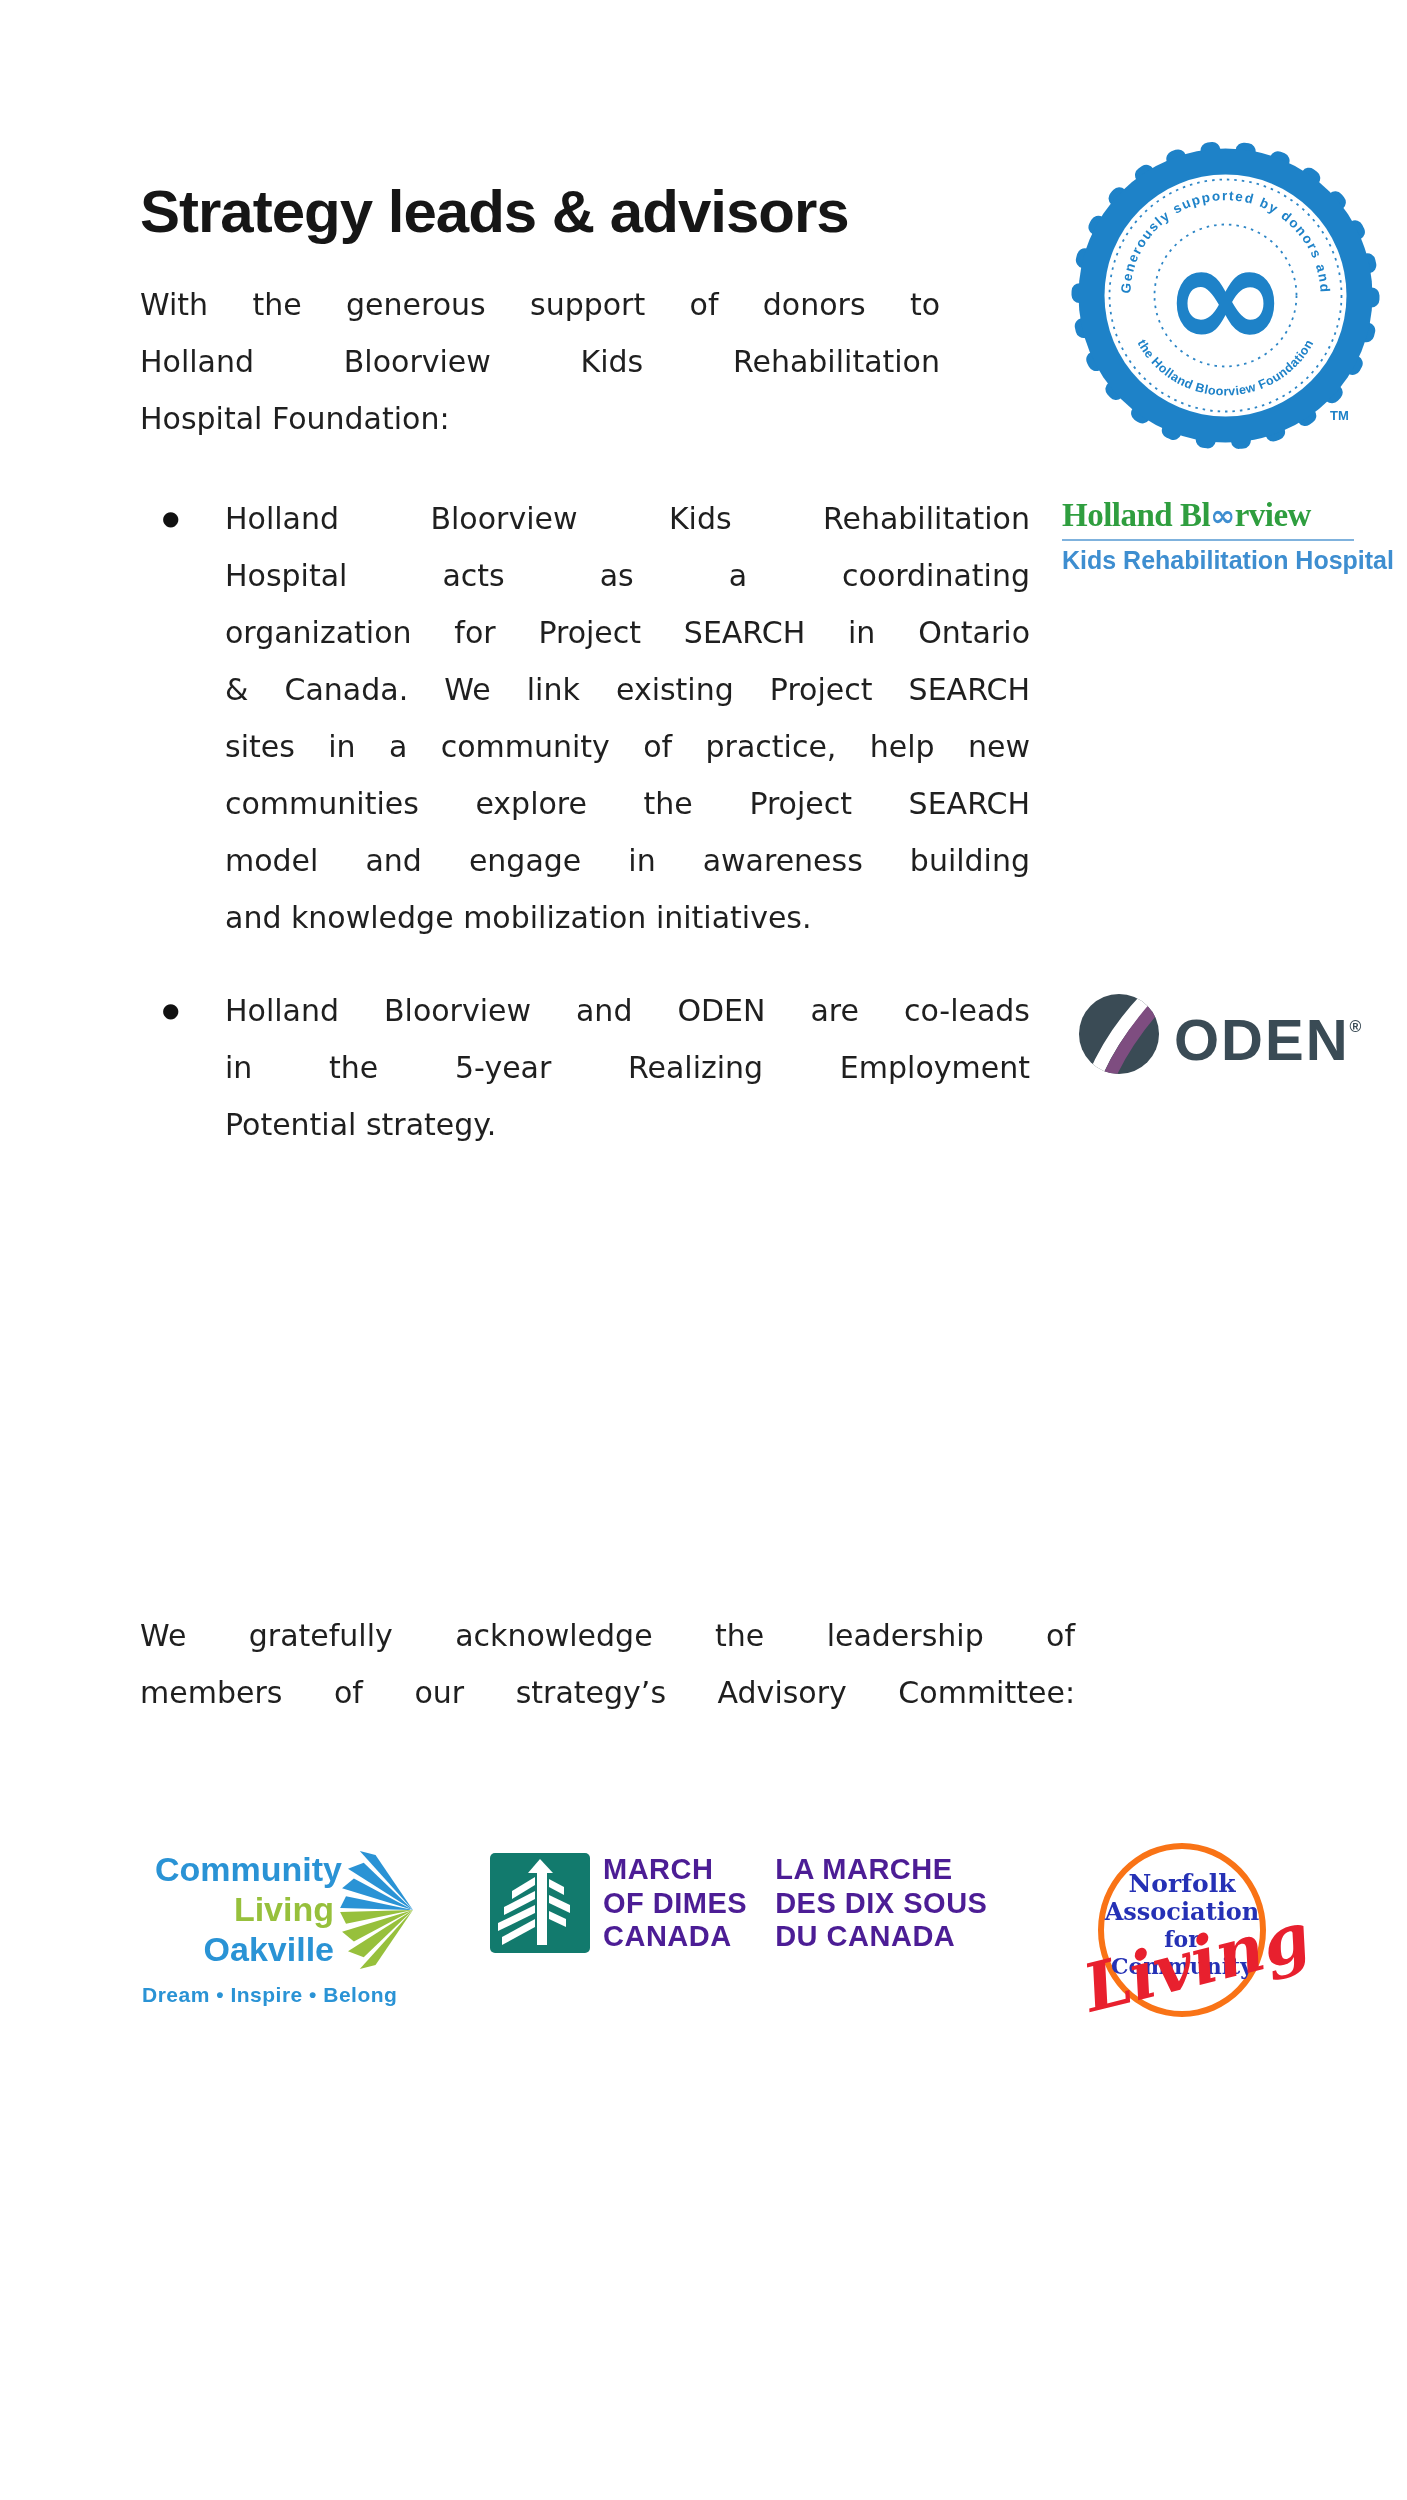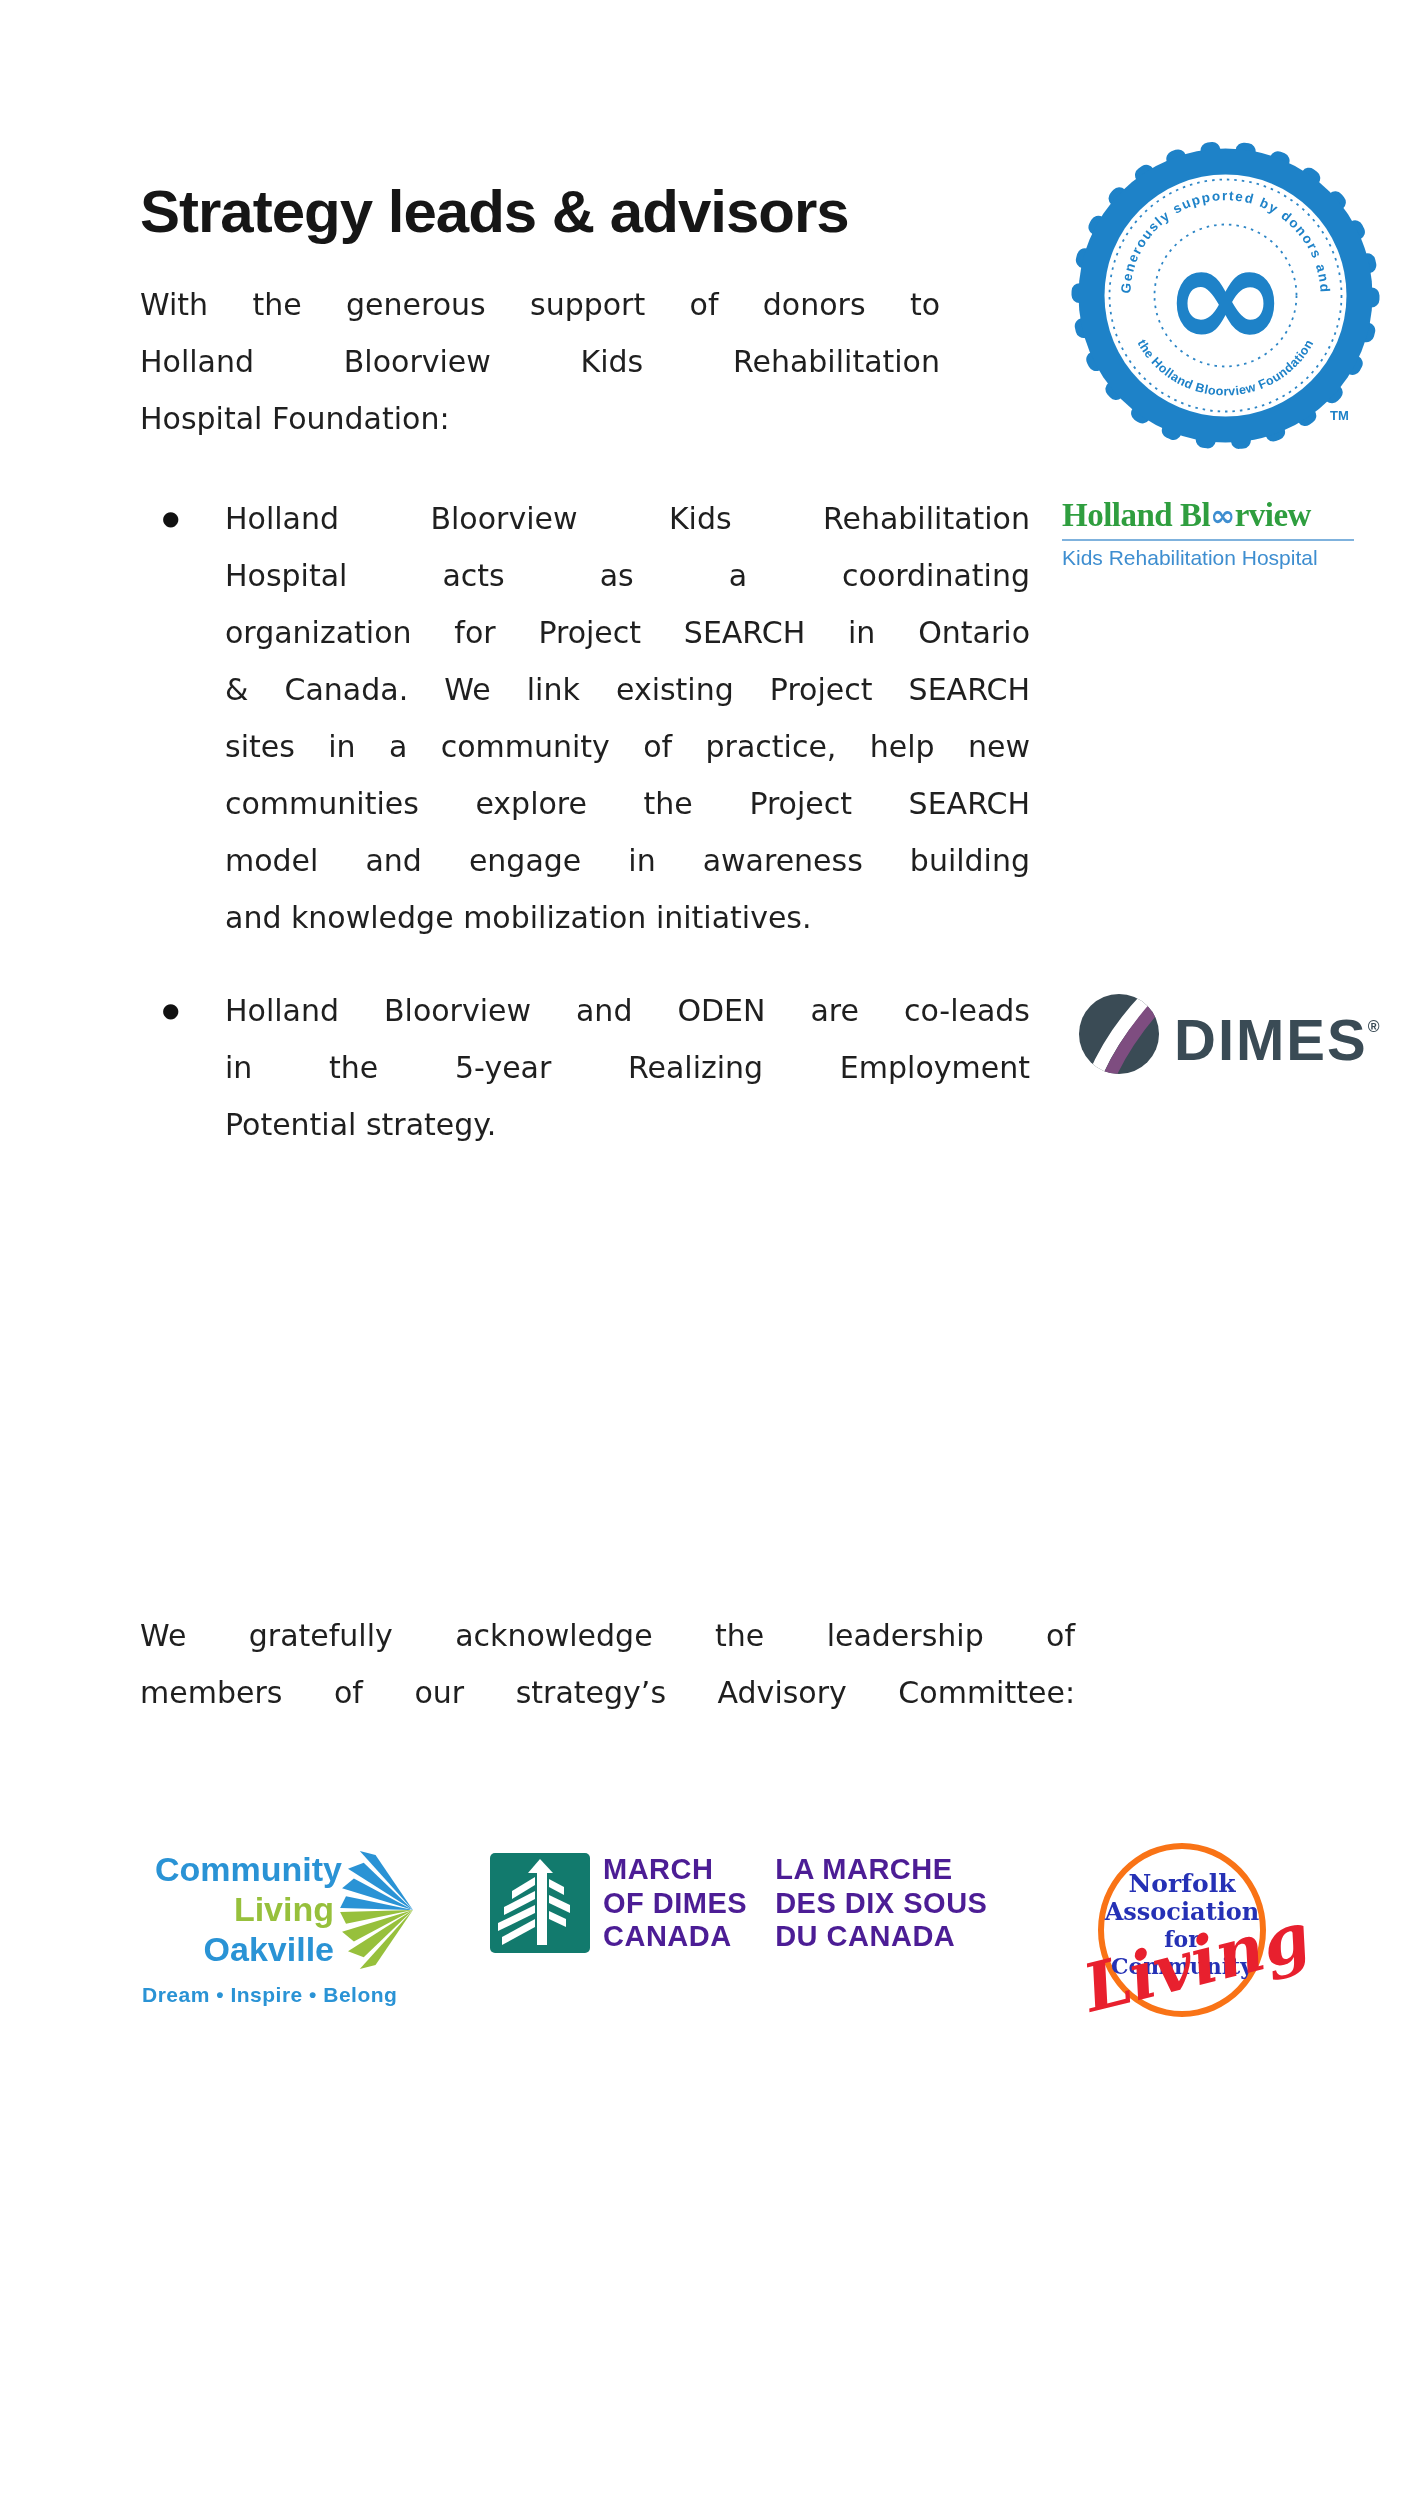--- a/index.html
+++ b/index.html
@@ -30,21 +30,21 @@
   .badge .arc-bottom{font-size:12.5px;letter-spacing:0.4px;}
   .badge .tm{font-family:"Liberation Sans",sans-serif;font-weight:bold;font-size:13px;fill:#1e82c8;}
   .badge .infinity{font-family:"DejaVu Sans",sans-serif;font-weight:bold;font-size:150px;fill:#1e82c8;}
 
   
   .hb-logo{position:absolute;left:1062px;top:496px;width:292px;}
   .hb-word{font-family:"Liberation Serif",serif;font-weight:bold;font-size:33px;line-height:38px;
            color:#2f9e3f;letter-spacing:-0.5px;white-space:nowrap;}
   .hb-word .inf{font-family:"DejaVu Sans",sans-serif;font-size:30px;color:#3e8ed0;font-weight:bold;}
   .hb-rule{height:2px;background:#7fb2dd;margin:4px 0 5px 0;}
-  .hb-tag{font-family:"Liberation Sans",sans-serif;font-size:21px;color:#3e8ed0;white-space:nowrap;}
+  .hb-tag{font-family:"Liberation Sans",sans-serif;font-size:25px;color:#3e8ed0;white-space:nowrap;font-weight:bold;}
 
   
   .oden-logo{position:absolute;left:1078px;top:986px;display:flex;align-items:center;}
   .oden-word{margin-left:14px;font-family:"Liberation Sans",sans-serif;font-weight:bold;
              font-size:58px;letter-spacing:2px;color:#3a4b55;line-height:82px;}
   .oden-word sup{font-size:16px;vertical-align:28px;letter-spacing:0;}
 
   
   .clo-logo{position:absolute;left:142px;top:1849px;width:280px;}
   .clo-top{display:flex;align-items:flex-start;}
@@ -140,21 +140,21 @@
           <clipPath id="odenClip">
             <circle cx="42" cy="42" r="41"></circle>
           </clipPath>
         </defs>
       <circle cx="42" cy="42" r="41" fill="#3a4b55"></circle>
       <g clip-path="url(#odenClip)">
         <path d="M16,88 Q34,44 70,6" stroke="#ffffff" stroke-width="14" fill="none"></path>
         <path d="M29,92 Q47,50 82,11" stroke="#7e4d80" stroke-width="13" fill="none"></path>
       </g>
     </svg>
-    <div class="oden-word"><span>DIMES</span><sup>®</sup></div>
+    <div class="oden-word"><span>ODEN</span><sup>®</sup></div>
   </div>
 
   <div class="ack jlines justify-all">
       <div class="jline">We gratefully acknowledge the leadership of</div>
       <div class="jline">members of our strategy’s Advisory Committee:</div>
     </div>
 
   <div class="clo-logo">
     <div class="clo-top">
       <div class="clo-text">

